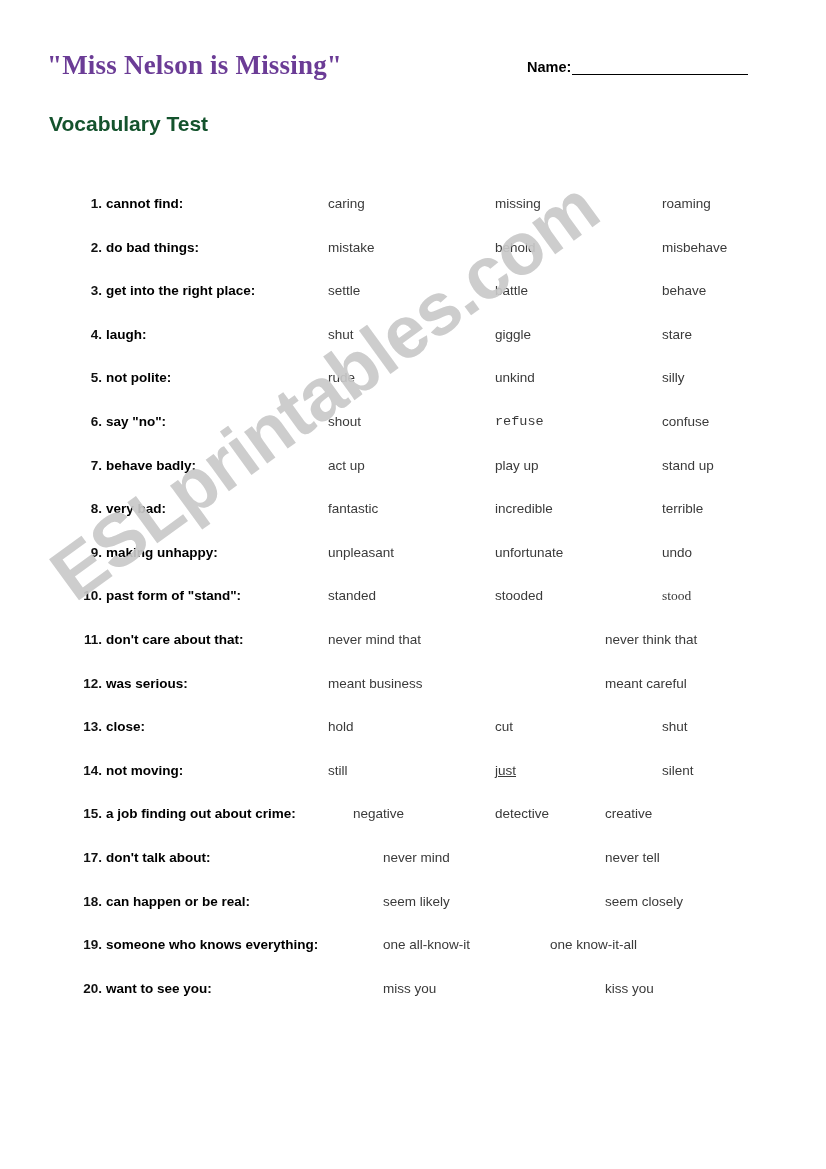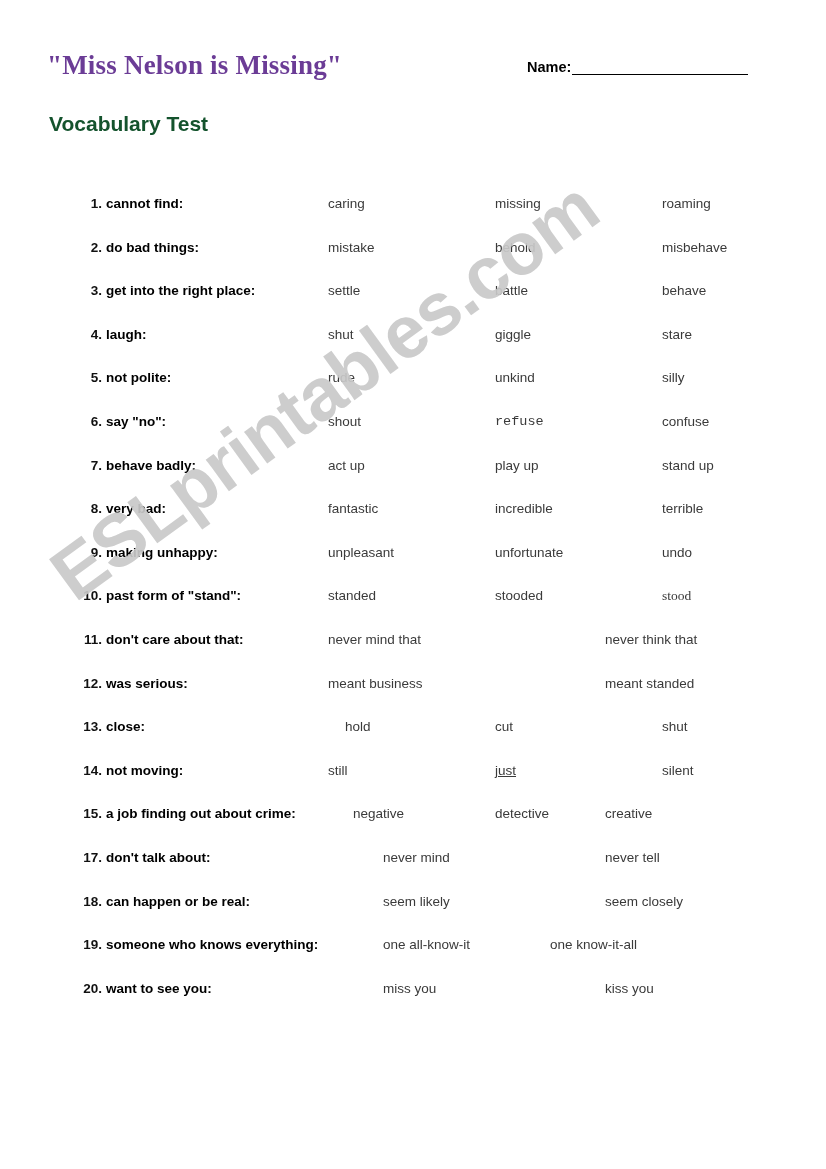--- a/index.html
+++ b/index.html
@@ -218,26 +218,26 @@
       <div class="q-row">
         <span class="q-num">11.</span>
         <span class="q-prompt">don't care about that:</span>
         <span class="q-opt" style="left: 328px;">never mind that</span>
         <span class="q-opt" style="left: 605px;">never think that</span>
       </div>
       <div class="q-row">
         <span class="q-num">12.</span>
         <span class="q-prompt">was serious:</span>
         <span class="q-opt" style="left: 328px;">meant business</span>
-        <span class="q-opt" style="left: 605px;">meant standed</span>
+        <span class="q-opt" style="left: 605px;">meant careful</span>
       </div>
       <div class="q-row">
         <span class="q-num">13.</span>
         <span class="q-prompt">close:</span>
-        <span class="q-opt" style="left: 345px; text-align: right;">hold</span>
+        <span class="q-opt" style="left: 328px; text-align: right;">hold</span>
         <span class="q-opt" style="left: 495px;">cut</span>
         <span class="q-opt" style="left: 662px;">shut</span>
       </div>
       <div class="q-row">
         <span class="q-num">14.</span>
         <span class="q-prompt">not moving:</span>
         <span class="q-opt" style="left: 328px;">still</span>
         <span class="q-opt" style="left: 495px; text-decoration: underline;">just</span>
         <span class="q-opt" style="left: 662px;">silent</span>
       </div>

